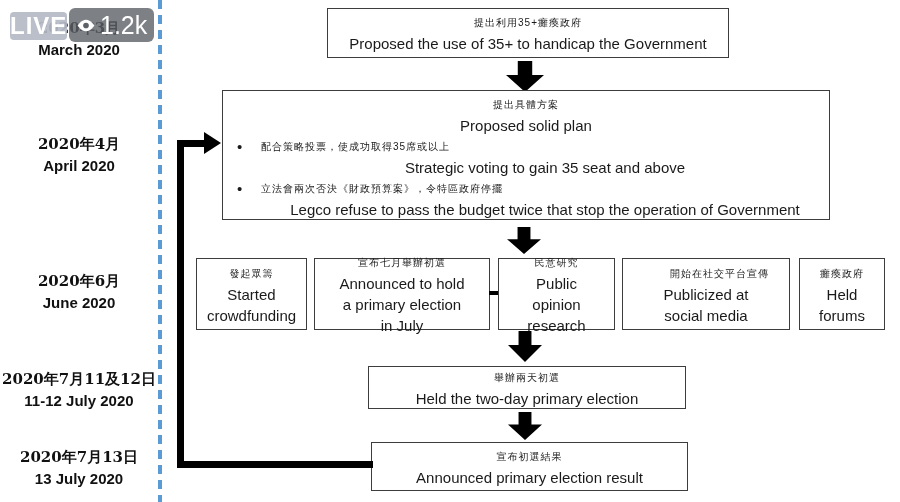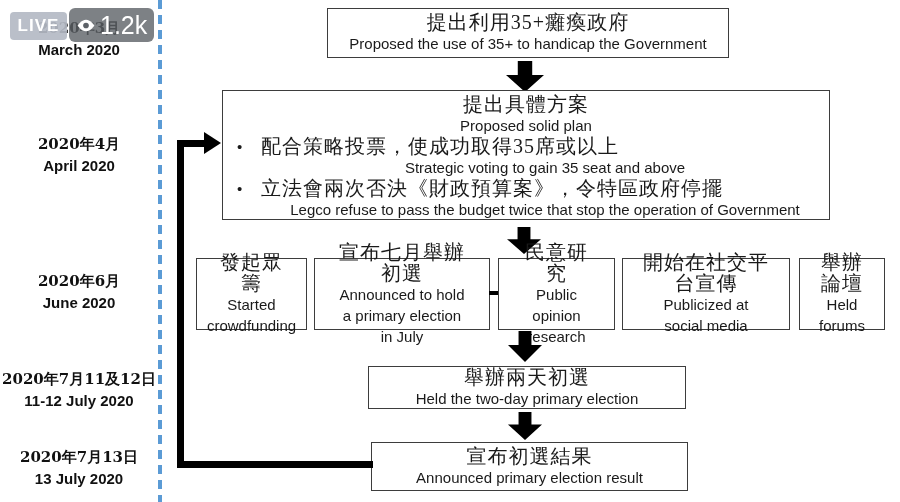--- a/index.html
+++ b/index.html
@@ -15,37 +15,37 @@
   }
 
   
   .tl { position:absolute; left:0; width:158px; text-align:center; line-height:22px; font-size:15px; font-weight:600; color:#111; }
   .tl-zh { font-family:"DejaVu Serif", serif; }
 
   
   .live-badge {
     position:absolute; left:10px; top:12px; width:57px; height:28px;
     background:rgba(180,186,196,0.92); border-radius:4px; z-index:5;
-    display:flex; align-items:center; justify-content:center;
-    color:#fff; font-size:17px; font-weight:700; letter-spacing:1px;
+    display:flex; align-items:center; 
+    color:#fff; font-size:24px; font-weight:700; letter-spacing:1px;
   }
   .viewer-badge {
     position:absolute; left:69px; top:8px; height:34px; min-width:75px;
     background:rgba(92,97,103,0.80); border-radius:6px; z-index:5;
     display:flex; align-items:center; justify-content:center; gap:4px;
     color:#fff; font-size:25px; padding:0 7px; box-sizing:border-box;
   }
 
   
   .box {
     position:absolute; box-sizing:border-box; border:1.5px solid #3d3d3d; background:#fff;
     font-size:15px; line-height:21px;
   }
   .center { display:flex; flex-direction:column; align-items:center; justify-content:center; text-align:center; }
-  .zh { font-family:Liberation Serif, serif; font-size:20px; letter-spacing:1px; }
+  .zh { font-family:Liberation Sans, sans-serif; font-size:10px; letter-spacing:1px; }
   .en { font-family:"Liberation Sans", sans-serif; }
 
   .box1 { left:327px; top:8px;  width:402px; height:50px; }
   .box2 { left:222px; top:90px; width:608px; height:130px; padding:3px 0; }
   .box2 .b-title { text-align:center; }
   .b-row { display:flex; padding-left:14px; }
   .b-row .bullet { width:24px; flex:0 0 24px; }
   .b-sub { padding-left:38px;text-align:center; }
 
   .sbox { top:258px; height:72px; padding:2px 20px; }
@@ -158,21 +158,21 @@
   <div class="dash-conn"></div>
   <div class="box sbox s3 center">
     <div class="zh">民意研究</div>
     <div class="en">Public opinion research</div>
   </div>
   <div class="box sbox s4 center">
     <div class="zh">開始在社交平台宣傳</div>
     <div class="en">Publicized at social media</div>
   </div>
   <div class="box sbox s5 center">
-    <div class="zh">舉辦論壇</div>
+    <div class="zh">癱瘓政府</div>
     <div class="en">Held forums</div>
   </div>
 
   <div class="block-arrow a3"></div>
 
   <div class="box box4 center">
     <div class="zh">舉辦兩天初選</div>
     <div class="en">Held the two-day primary election</div>
   </div>
 

